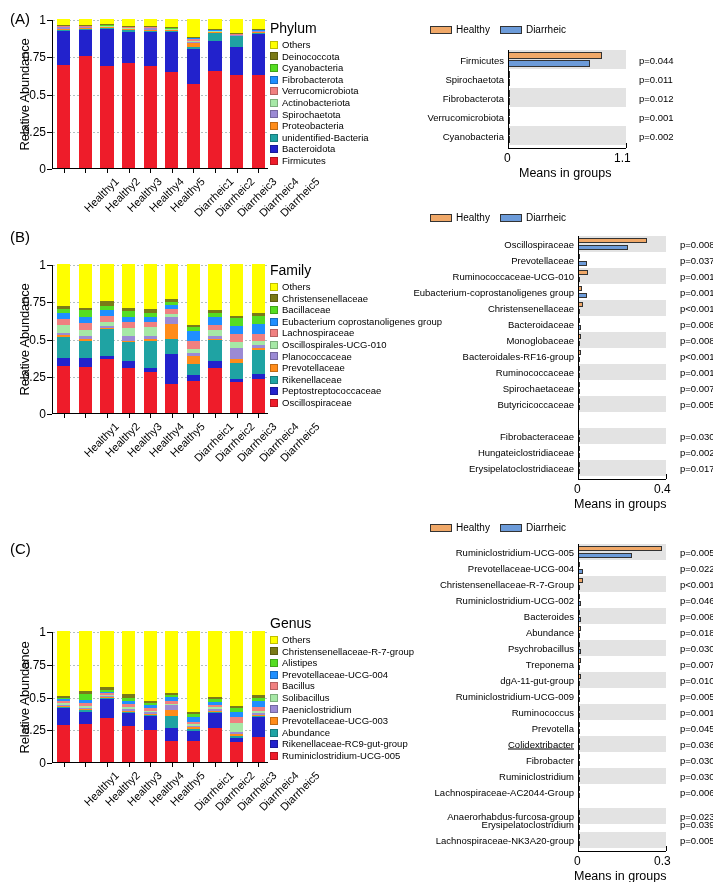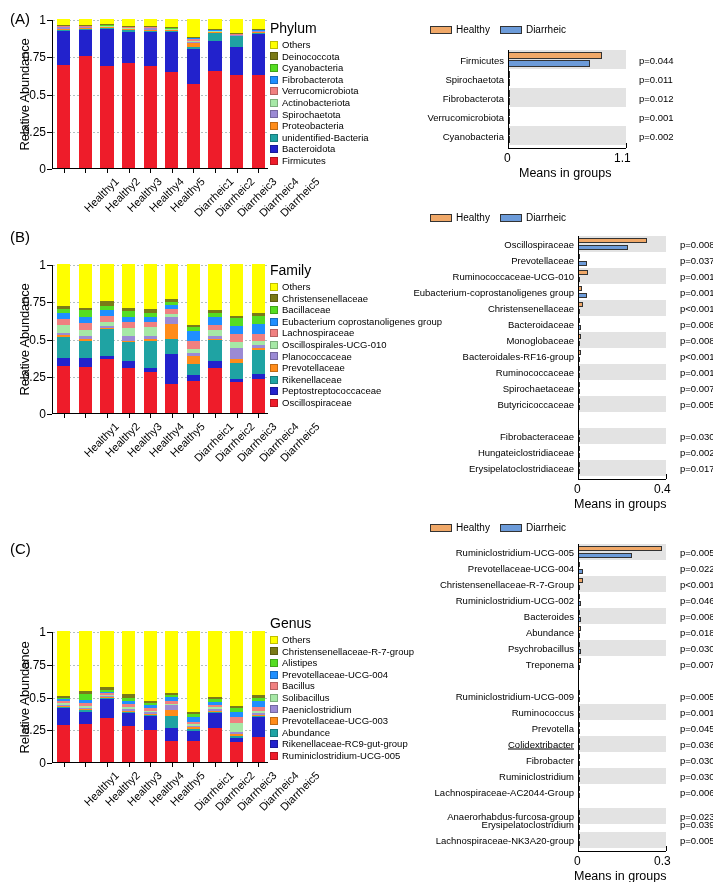--- a/index.html
+++ b/index.html
@@ -992,20 +992,28 @@
         <div class="cmp-p" style="left: 280px;">p=0.030</div>
       </div>
       <div class="cmp-row" style="top: 112px; height: 16px;">
         <div class="cmp-name" style="right: 127px;">Treponema</div>
         <div class="cmp-plotarea" style="left: 178px; width: 88px;">
           <div class="cmp-bar h" style="width: 2.64px; height: 5.8px; top: 1.6px;"></div>
           <div class="cmp-bar d" style="width: 1px; height: 5.8px; top: 8.6px;"></div>
         </div>
         <div class="cmp-p" style="left: 280px;">p=0.007</div>
       </div>
+      <div class="cmp-row shaded" style="top: 128px; height: 16px;">
+        <div class="cmp-name" style="right: 127px;">dgA-11-gut-group</div>
+        <div class="cmp-plotarea" style="left: 178px; width: 88px;">
+          <div class="cmp-bar h" style="width: 2.64px; height: 5.8px; top: 1.6px;"></div>
+          <div class="cmp-bar d" style="width: 1px; height: 5.8px; top: 8.6px;"></div>
+        </div>
+        <div class="cmp-p" style="left: 280px;">p=0.010</div>
+      </div>
       <div class="cmp-row" style="top: 144px; height: 16px;">
         <div class="cmp-name" style="right: 127px;">Ruminiclostridium-UCG-009</div>
         <div class="cmp-plotarea" style="left: 178px; width: 88px;">
           <div class="cmp-bar h" style="width: 2.34667px; height: 5.8px; top: 1.6px;"></div>
           <div class="cmp-bar d" style="width: 1px; height: 5.8px; top: 8.6px;"></div>
         </div>
         <div class="cmp-p" style="left: 280px;">p=0.005</div>
       </div>
       <div class="cmp-row shaded" style="top: 160px; height: 16px;">
         <div class="cmp-name" style="right: 127px;">Ruminococcus</div>

